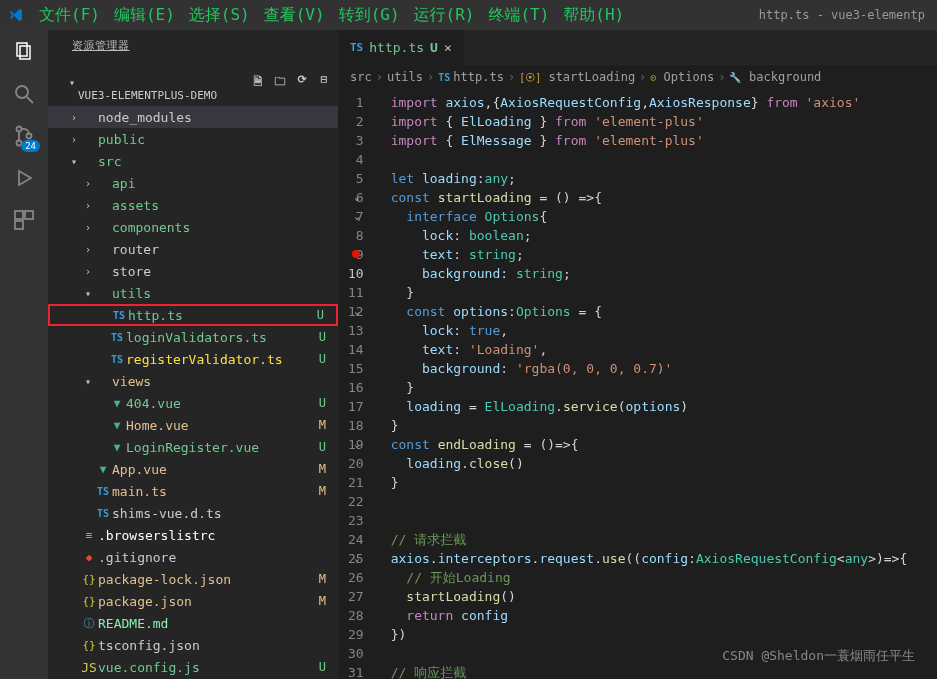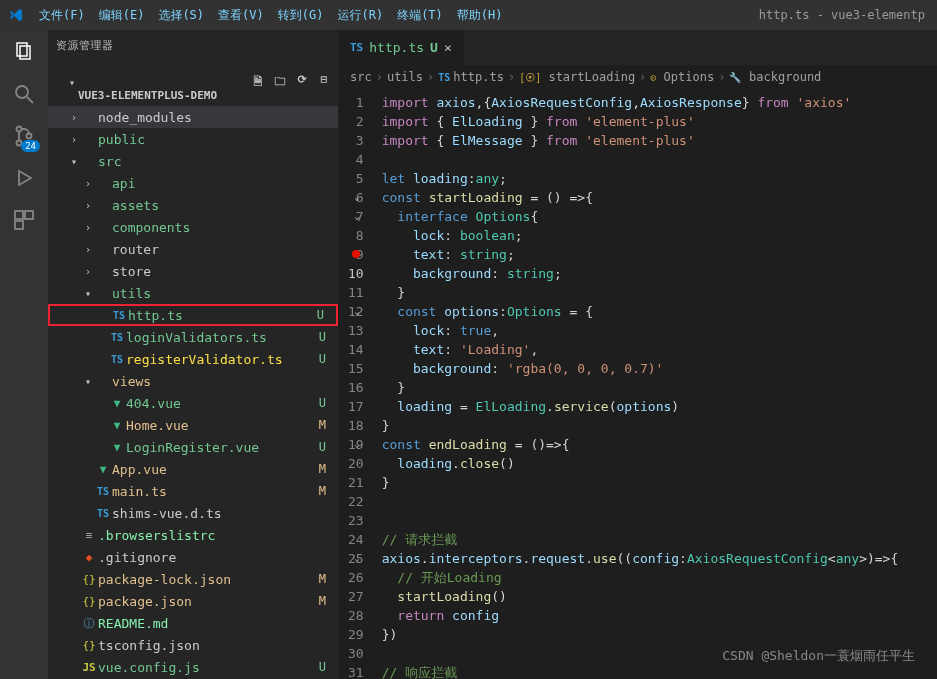--- a/index.html
+++ b/index.html
@@ -1,27 +1,27 @@
 <!DOCTYPE html>
 <html><head>
 <meta charset="utf-8">
 <style>
 * { margin: 0; padding: 0; box-sizing: border-box; font-family: "Segoe UI", Consolas, monospace; }
 body { background: #1e1e1e; color: #cccccc; width: 937px; height: 679px; overflow: hidden; font-size: 13px; display: flex; flex-direction: column; }
 .titlebar { background: #323233; height: 30px; display: flex; align-items: center; padding: 0 8px; gap: 2px; }
 .titlebar .logo { width: 16px; height: 16px; margin-right: 6px; }
-.menu-item { padding: 4px 7px; cursor: pointer; color: #7dd3fc; font-size: 12px; }
+.menu-item { padding: 4px 7px; cursor: pointer; color: #22c55e; font-size: 16px; }
 .titlebar-title { margin-left: auto; color: #999; font-size: 12px; padding-right: 4px; }
 .main { flex: 1; display: flex; overflow: hidden; }
 .activitybar { width: 48px; background: #333333; display: flex; flex-direction: column; align-items: center; padding-top: 8px; gap: 14px; }
 .activity-icon { width: 28px; height: 28px; display: flex; align-items: center; justify-content: center; cursor: pointer; color: #858585; position: relative; }
 .activity-icon.active { color: #fff; }
 .activity-icon .badge { position: absolute; right: -2px; bottom: -2px; background: #007acc; color: #fff; font-size: 9px; border-radius: 8px; padding: 0 4px; line-height: 12px; }
 .sidebar { width: 290px; background: #252526; display: flex; flex-direction: column; overflow: hidden; }
-.sidebar-header { padding: 8px 8px; font-size: 11px; color: #bbb; letter-spacing: 0.5px; }
+.sidebar-header { padding: 8px 24px; font-size: 11px; color: #bbb; letter-spacing: 0.5px; text-decoration: underline; }
 .explorer-title { display: flex; align-items: center; padding: 2px 6px 2px 18px; font-size: 11px; font-weight: 600; color: #ccc; }
 .explorer-actions { margin-left: auto; display: flex; gap: 6px; color: #c5c5c5; }
 .explorer-actions span { cursor: pointer; width: 16px; text-align: center; }
 .tree { flex: 1; overflow: auto; padding-top: 2px; }
 .tree-row { display: flex; align-items: center; height: 22px; cursor: pointer; padding-right: 8px; }
 .tree-row.selected { background: #37373d; }
 .chevron { width: 12px; text-align: center; color: #c5c5c5; font-size: 10px; flex-shrink: 0; }
 .file-icon { width: 18px; text-align: center; flex-shrink: 0; font-size: 11px; }
 .tree-label { flex: 1; white-space: nowrap; overflow: hidden; text-overflow: ellipsis; }
 .scm-letter { color: #ccc; font-size: 12px; padding: 0 4px; }
@@ -32,34 +32,34 @@
 .tab .ts-icon { color: #3b9eda; font-size: 11px; font-weight: bold; }
 .tab .dot { color: #73c991; font-weight: bold; }
 .tab .close { color: #c5c5c5; cursor: pointer; }
 .breadcrumbs { display: flex; align-items: center; height: 24px; padding: 0 12px; color: #a0a0a0; font-size: 12px; gap: 4px; flex-wrap: nowrap; overflow: hidden; }
 .breadcrumbs .sep { color: #666; }
 .bc-icon { color: #c5a332; font-size: 10px; }
 .code-area { flex: 1; display: flex; overflow: auto; font-family: Consolas, monospace; font-size: 13px; line-height: 19px; }
 .gutter { text-align: right; color: #858585; padding: 4px 18px 4px 10px; user-select: none; position: relative; }
 .gutter .bp { position: absolute; left: 4px; width: 8px; height: 8px; background: #e51400; border-radius: 50%; }
 .gutter .fold { position: absolute; right: 4px; color: #c5c5c5; font-size: 9px; }
-.code { padding: 4px 0; white-space: pre; }
+.code { padding: 4px 0; white-space: pre; margin-left: 9px; }
 .kw { color: #c586c0; }
 .kw2 { color: #569cd6; }
 .fn { color: #dcdcaa; }
 .cls { color: #4ec9b0; }
 .str { color: #ce9178; }
 .prop { color: #9cdcfe; }
 .cmt { color: #6a9955; }
 .punct { color: #d4d4d4; }
 .watermark { position: absolute; right: 22px; bottom: 14px; color: rgba(220,220,220,0.55); font-size: 13px; pointer-events: none; }
 .ic-ts { color:#3b9eda; font-weight:bold; font-size:10px; }
 .ic-vue { color:#41b883; font-size:11px; }
 .ic-json { color:#cbcb41; font-size:11px; }
-.ic-js { color:#cbcb41; font-weight:bold; font-size:11px; }
+.ic-js { color:#cbcb41; font-weight:normal; font-size:13px; }
 .ic-md { color:#519aba; font-size:11px; }
 .ic-git { color:#e44d26; font-size:11px; }
 .status-M { color:#e2c08d; }
 .status-U { color:#73c991; }
 </style>
 </head>
 <body>
 
 <div class="titlebar">
   <svg class="logo" viewBox="0 0 24 24">
@@ -113,21 +113,21 @@
           <rect x="13" y="3" width="8" height="8"></rect>
           <rect x="3" y="13" width="8" height="8"></rect>
         </svg>
       </div>
   </div>
 
   <div class="sidebar">
     <div class="sidebar-header">资源管理器</div>
     <div class="explorer-title">
       <span class="chevron">▾</span>
-      <span style="font-weight:700;margin-top:26px;">VUE3-ELEMENTPLUS-DEMO</span>
+      <span style="font-weight:400;margin-top:26px;">VUE3-ELEMENTPLUS-DEMO</span>
       <div class="explorer-actions">
         <span>🗎</span>
         <span>🗀</span>
         <span>⟳</span>
         <span>⊟</span>
       </div>
     </div>
     <div class="tree" id="tree-host">
         <div class="tree-row selected" style="padding-left: 20px;">
           <span class="chevron">›</span>
@@ -228,21 +228,21 @@
           <span class="scm-letter status-M">M</span>
         </div>
         <div class="tree-row" style="padding-left: 34px;">
           <span class="chevron"></span>
           <span class="file-icon"><span class="ic-ts">TS</span></span>
           <span class="tree-label" style="color: rgb(204, 204, 204);">shims-vue.d.ts</span>
         </div>
         <div class="tree-row" style="padding-left: 20px;">
           <span class="chevron"></span>
           <span class="file-icon"><span style="color:#a0a0a0;">≡</span></span>
-          <span class="tree-label" style="color: #86efac;">.browserslistrc</span>
+          <span class="tree-label" style="color: #ffffff;">.browserslistrc</span>
         </div>
         <div class="tree-row" style="padding-left: 20px;">
           <span class="chevron"></span>
           <span class="file-icon"><span class="ic-git">◆</span></span>
           <span class="tree-label" style="color: rgb(204, 204, 204);">.gitignore</span>
         </div>
         <div class="tree-row" style="padding-left: 20px;">
           <span class="chevron"></span>
           <span class="file-icon"><span class="ic-json">{}</span></span>
           <span class="tree-label" style="color: rgb(226, 192, 141);">package-lock.json</span>

